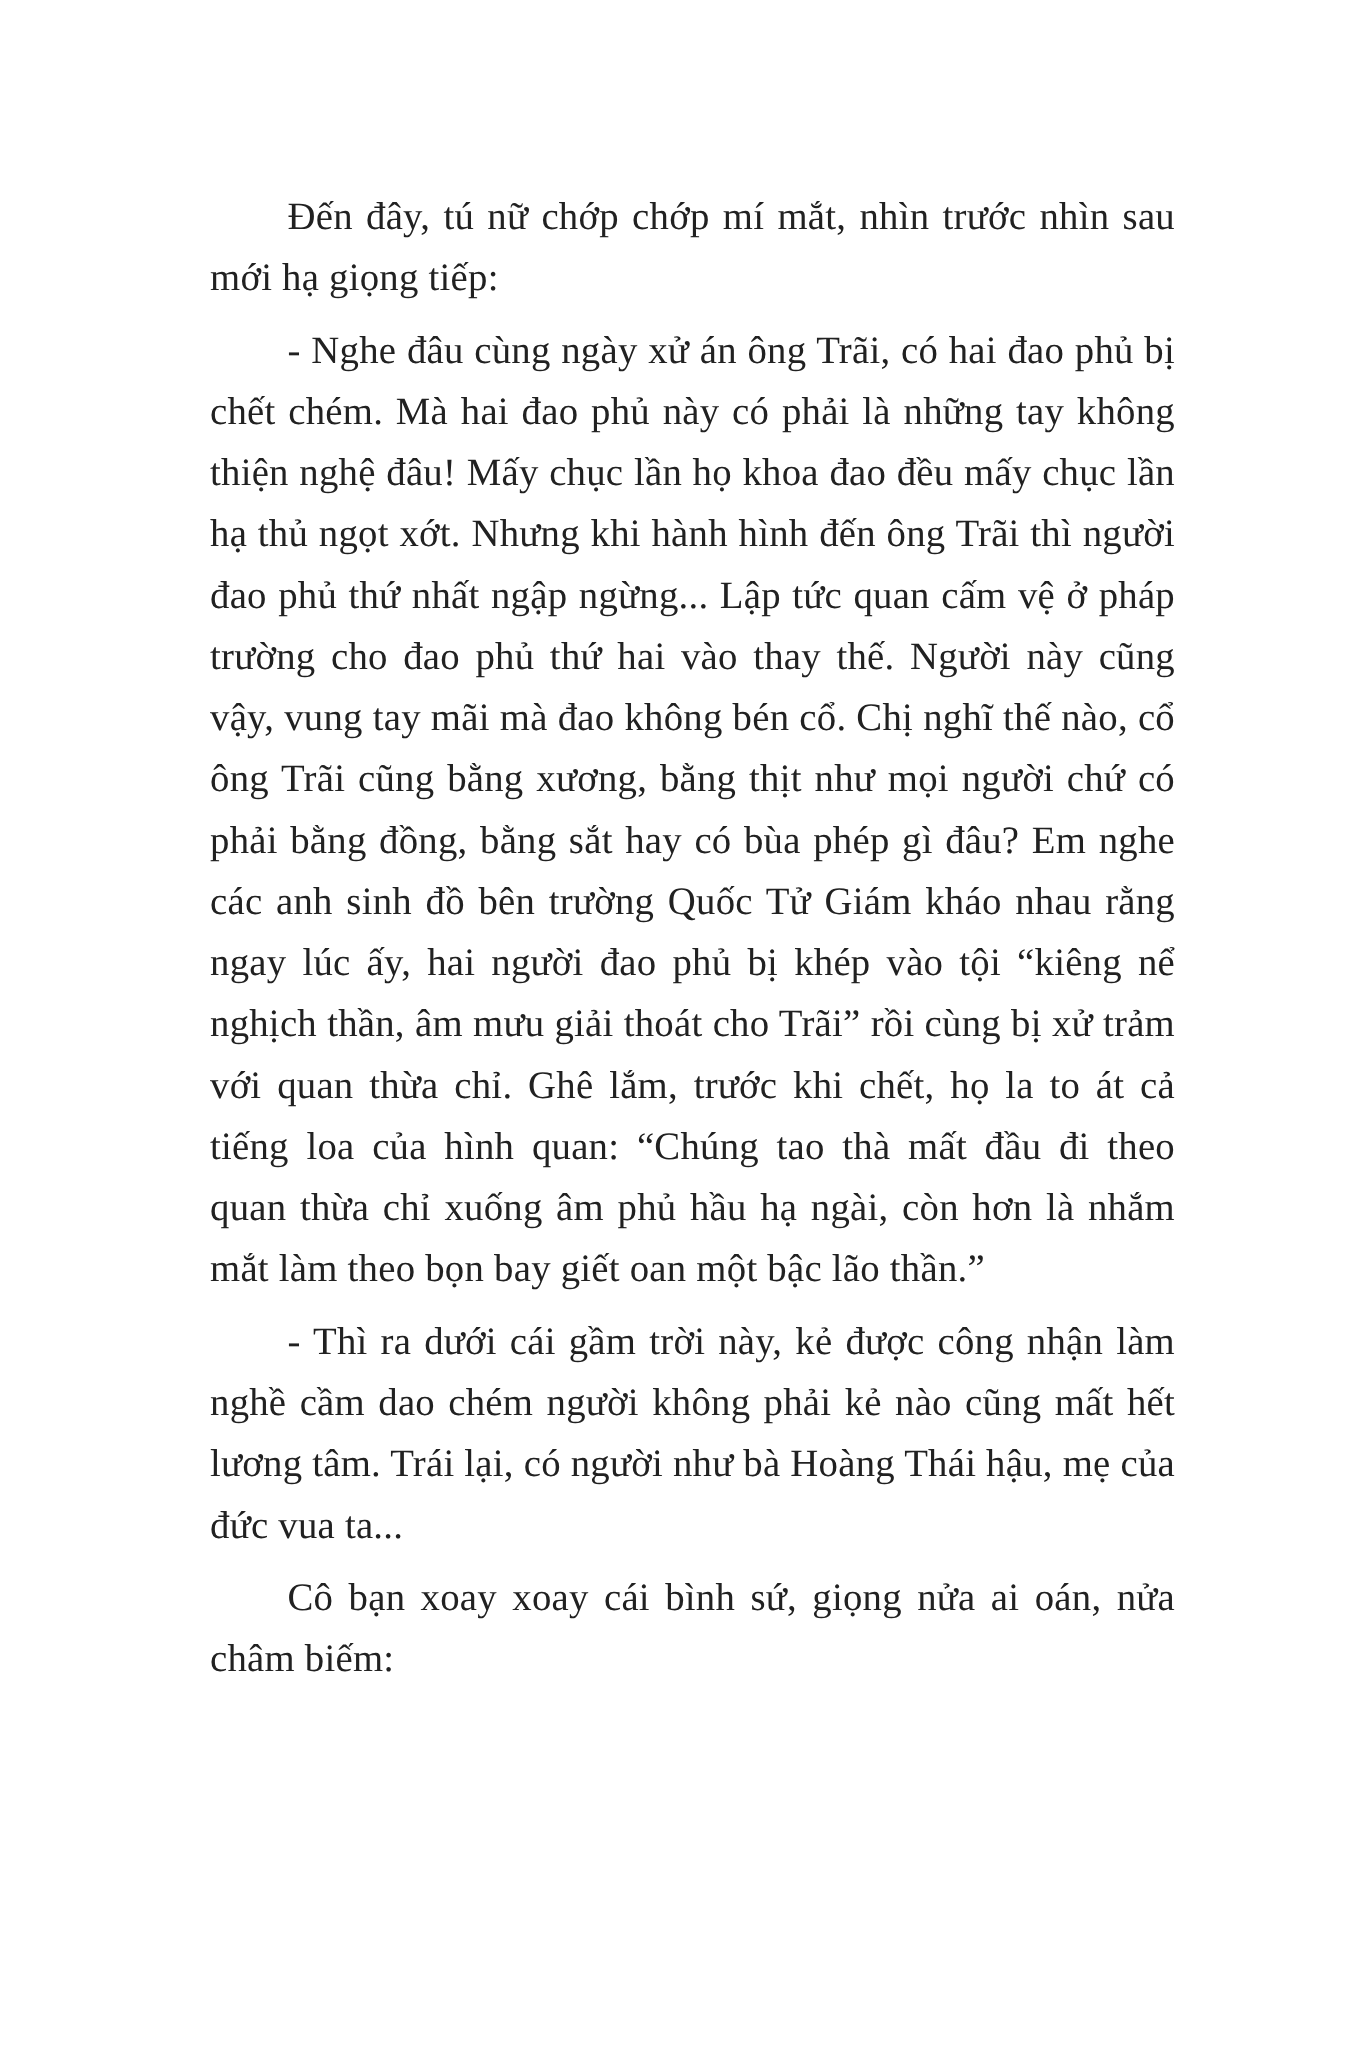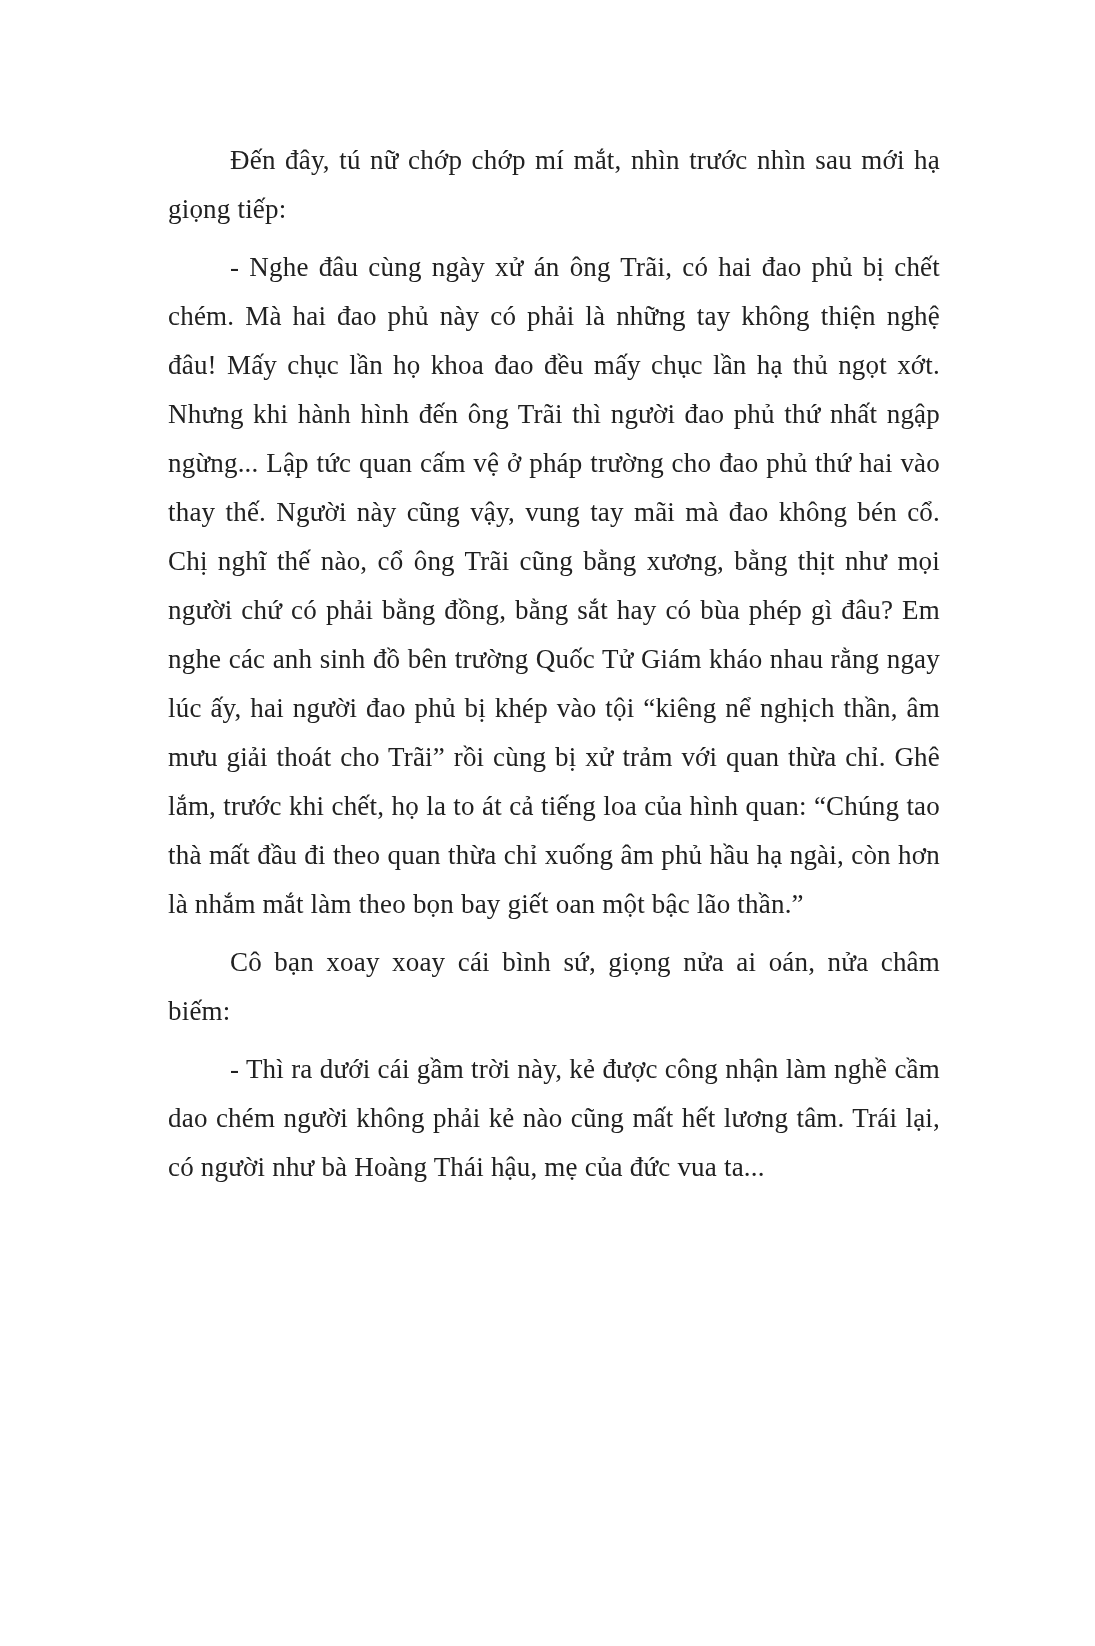--- a/index.html
+++ b/index.html
@@ -13,23 +13,23 @@
     width: 1095px;
     height: 1646px;
     background: #ffffff;
     overflow: hidden;
     font-family: "Liberation Serif", "DejaVu Serif", serif;
     color: #212121;
   }
   .text-block {
     position: absolute;
     left: 168px;
-    top: 136px;
+    top: 148px;
     width: 772px;
-    font-size: 27px;
+    font-size: 31px;
     line-height: 49px;
     text-align: justify;
     letter-spacing: 0.2px;
   }
   .para {
     margin: 0 0 9px 0;
     text-indent: 62px;
   }
   .para:last-child {
     margin-bottom: 0;
@@ -46,16 +46,16 @@
     letter-spacing: 1px;
   }
 </style>
 </head>
 <body>
 
 <div class="page">
   <div class="text-block">
     <p class="para">Đến đây, tú nữ chớp chớp mí mắt, nhìn trước nhìn sau mới hạ giọng tiếp:</p>
     <p class="para">- Nghe đâu cùng ngày xử án ông Trãi, có hai đao phủ bị chết chém. Mà hai đao phủ này có phải là những tay không thiện nghệ đâu! Mấy chục lần họ khoa đao đều mấy chục lần hạ thủ ngọt xớt. Nhưng khi hành hình đến ông Trãi thì người đao phủ thứ nhất ngập ngừng... Lập tức quan cấm vệ ở pháp trường cho đao phủ thứ hai vào thay thế. Người này cũng vậy, vung tay mãi mà đao không bén cổ. Chị nghĩ thế nào, cổ ông Trãi cũng bằng xương, bằng thịt như mọi người chứ có phải bằng đồng, bằng sắt hay có bùa phép gì đâu? Em nghe các anh sinh đồ bên trường Quốc Tử Giám kháo nhau rằng ngay lúc ấy, hai người đao phủ bị khép vào tội “kiêng nể nghịch thần, âm mưu giải thoát cho Trãi” rồi cùng bị xử trảm với quan thừa chỉ. Ghê lắm, trước khi chết, họ la to át cả tiếng loa của hình quan: “Chúng tao thà mất đầu đi theo quan thừa chỉ xuống âm phủ hầu hạ ngài, còn hơn là nhắm mắt làm theo bọn bay giết oan một bậc lão thần.”</p>
+    <p class="para">- Thì ra dưới cái gầm trời này, kẻ được công nhận làm nghề cầm dao chém người không phải kẻ nào cũng mất hết lương tâm. Trái lại, có người như bà Hoàng Thái hậu, mẹ của đức vua ta...</p>
     <p class="para">Cô bạn xoay xoay cái bình sứ, giọng nửa ai oán, nửa châm biếm:</p>
-    <p class="para">- Thì ra dưới cái gầm trời này, kẻ được công nhận làm nghề cầm dao chém người không phải kẻ nào cũng mất hết lương tâm. Trái lại, có người như bà Hoàng Thái hậu, mẹ của đức vua ta...</p>
   </div>
 </div>
 
 </body></html>

